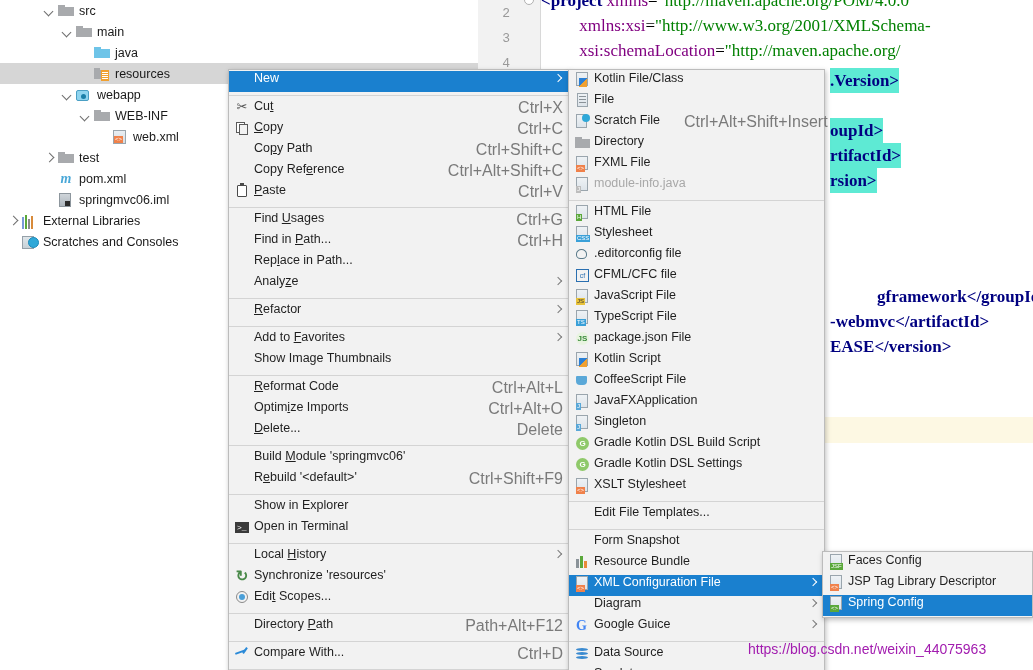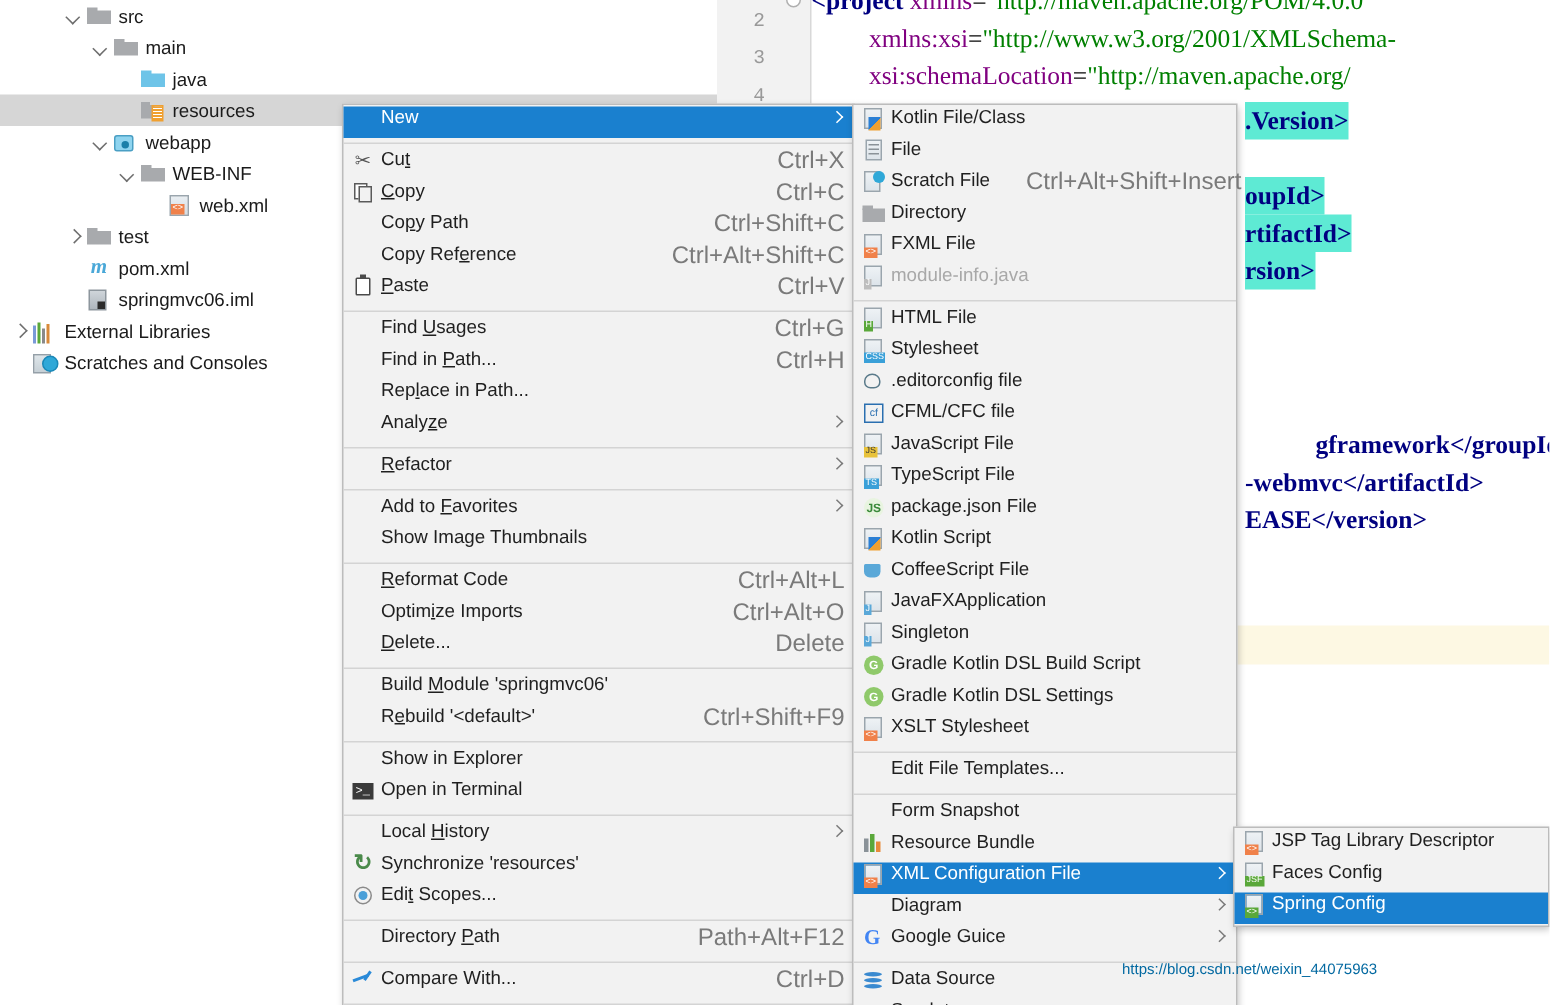--- a/index.html
+++ b/index.html
@@ -163,21 +163,21 @@
     color:#fff; padding:0 1px; font-family:"Liberation Sans",sans-serif; }
   .g-folder { width:15px;height:11px;margin-top:3px;margin-left:2px;display:block;
     background:linear-gradient(#a8aaad,#a8aaad) 0 2px/15px 9px no-repeat,
                linear-gradient(#a8aaad,#a8aaad) 0 0/7px 3px no-repeat;}
   .g-circle { width:13px;height:13px;margin-top:2px;margin-left:3px;border-radius:50%;display:block;}
   .g-square { width:13px;height:13px;margin-top:2px;margin-left:3px;display:block;border:1px solid #2a6fb0;
     color:#2a6fb0; font-size:7px; line-height:12px; text-align:center;}
 
   #watermark {
     position: absolute; left: 748px; top: 641px;
-    color: #0369a1; font-size: 10px;
+    color: #a21caf; font-size: 14px;
     font-family: "Liberation Sans", sans-serif;
     white-space: nowrap; pointer-events:none;
   }
 </style>
 </head>
 <body>
 
 <div id="root">
 
   <div id="editor">
@@ -661,33 +661,33 @@
         <span class="micon"></span>
         <span class="mlabel"><span><span class="ul">S</span>ervlet</span></span>
       </div>
     </div>
 
   <div class="menu" id="xml-menu" style="left:822px; top:551px; width:211px;">
       <div class="mi">
         <span class="micon">
           <span style="position: relative; display: block; width: 18px; height: 16px;">
             <span class="g-file"></span>
+            <span class="g-file-badge" style="background: rgb(90, 168, 58); color: rgb(255, 255, 255); left: 3px;">JSF</span>
+          </span>
+        </span>
+        <span class="mlabel"><span>Faces Config</span></span>
+      </div>
+      <div class="mi">
+        <span class="micon">
+          <span style="position: relative; display: block; width: 18px; height: 16px;">
+            <span class="g-file"></span>
             <span class="g-file-badge" style="background: rgb(240, 129, 74); color: rgb(255, 255, 255); left: 3px;">&lt;&gt;</span>
           </span>
         </span>
         <span class="mlabel"><span>JSP Tag Library Descriptor</span></span>
-      </div>
-      <div class="mi">
-        <span class="micon">
-          <span style="position: relative; display: block; width: 18px; height: 16px;">
-            <span class="g-file"></span>
-            <span class="g-file-badge" style="background: rgb(90, 168, 58); color: rgb(255, 255, 255); left: 3px;">JSF</span>
-          </span>
-        </span>
-        <span class="mlabel"><span>Faces Config</span></span>
       </div>
       <div class="mi hl-sel">
         <span class="micon">
           <span style="position: relative; display: block; width: 18px; height: 16px;">
             <span class="g-file"></span>
             <span class="g-file-badge" style="background: rgb(90, 168, 58); color: rgb(255, 255, 255); left: 3px;">&lt;&gt;</span>
           </span>
         </span>
         <span class="mlabel"><span>Spring Config</span></span>
       </div>

